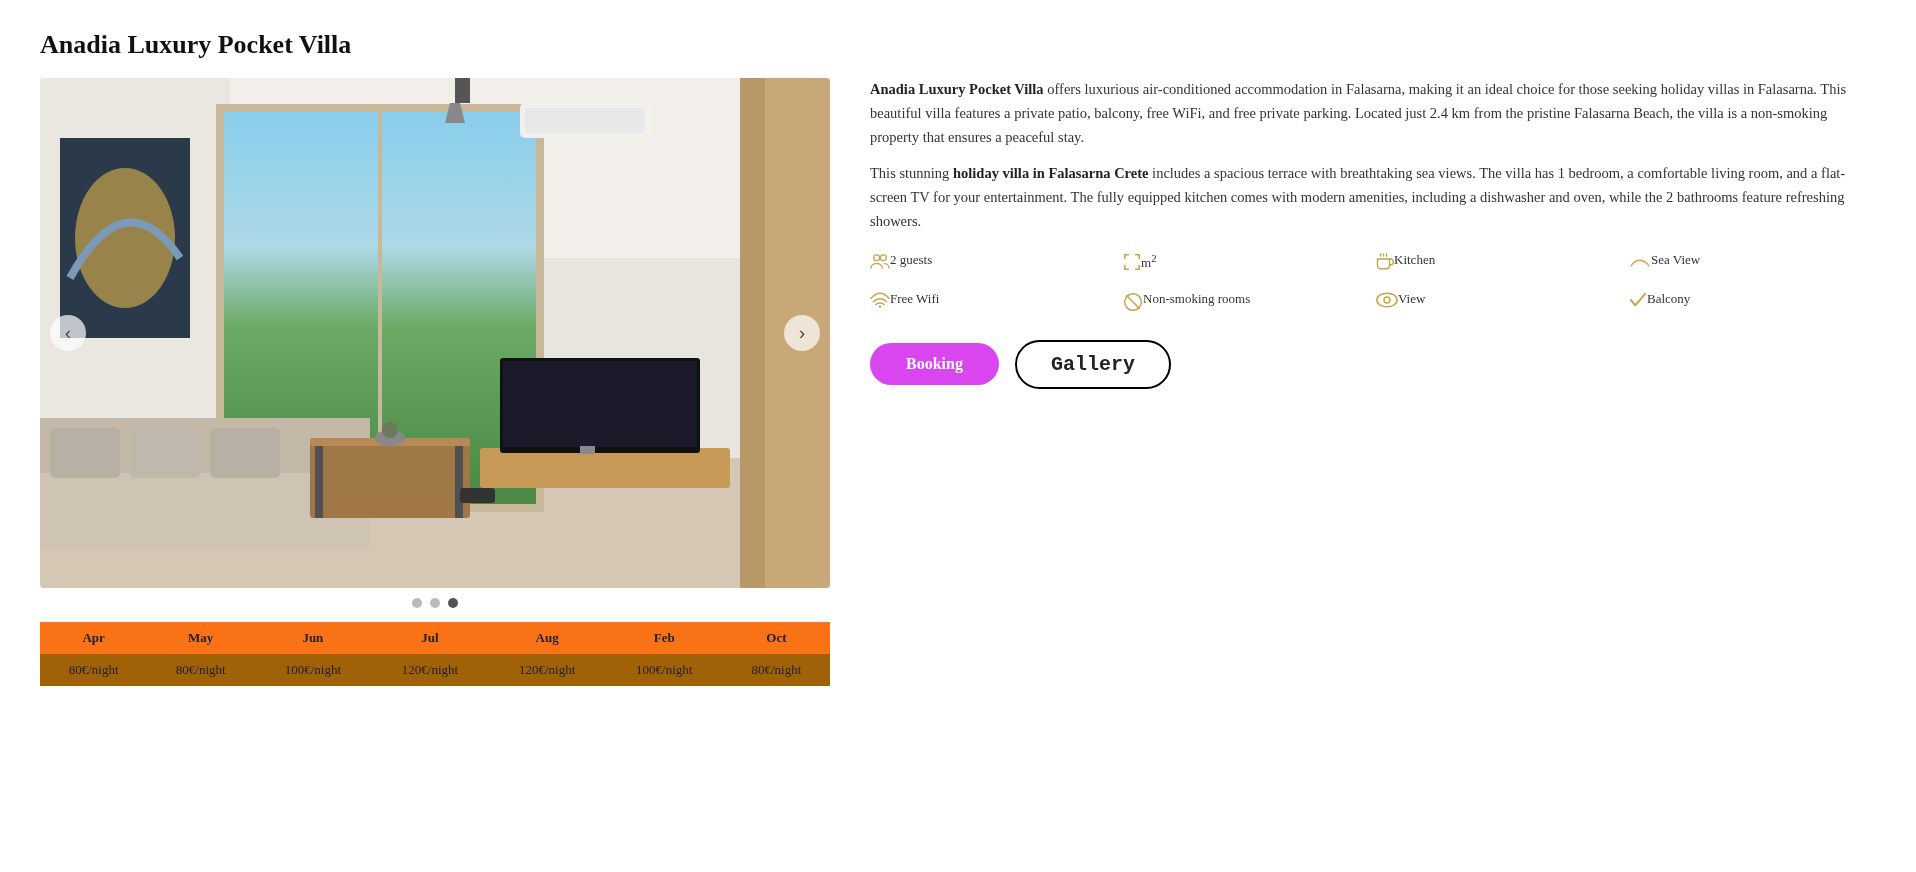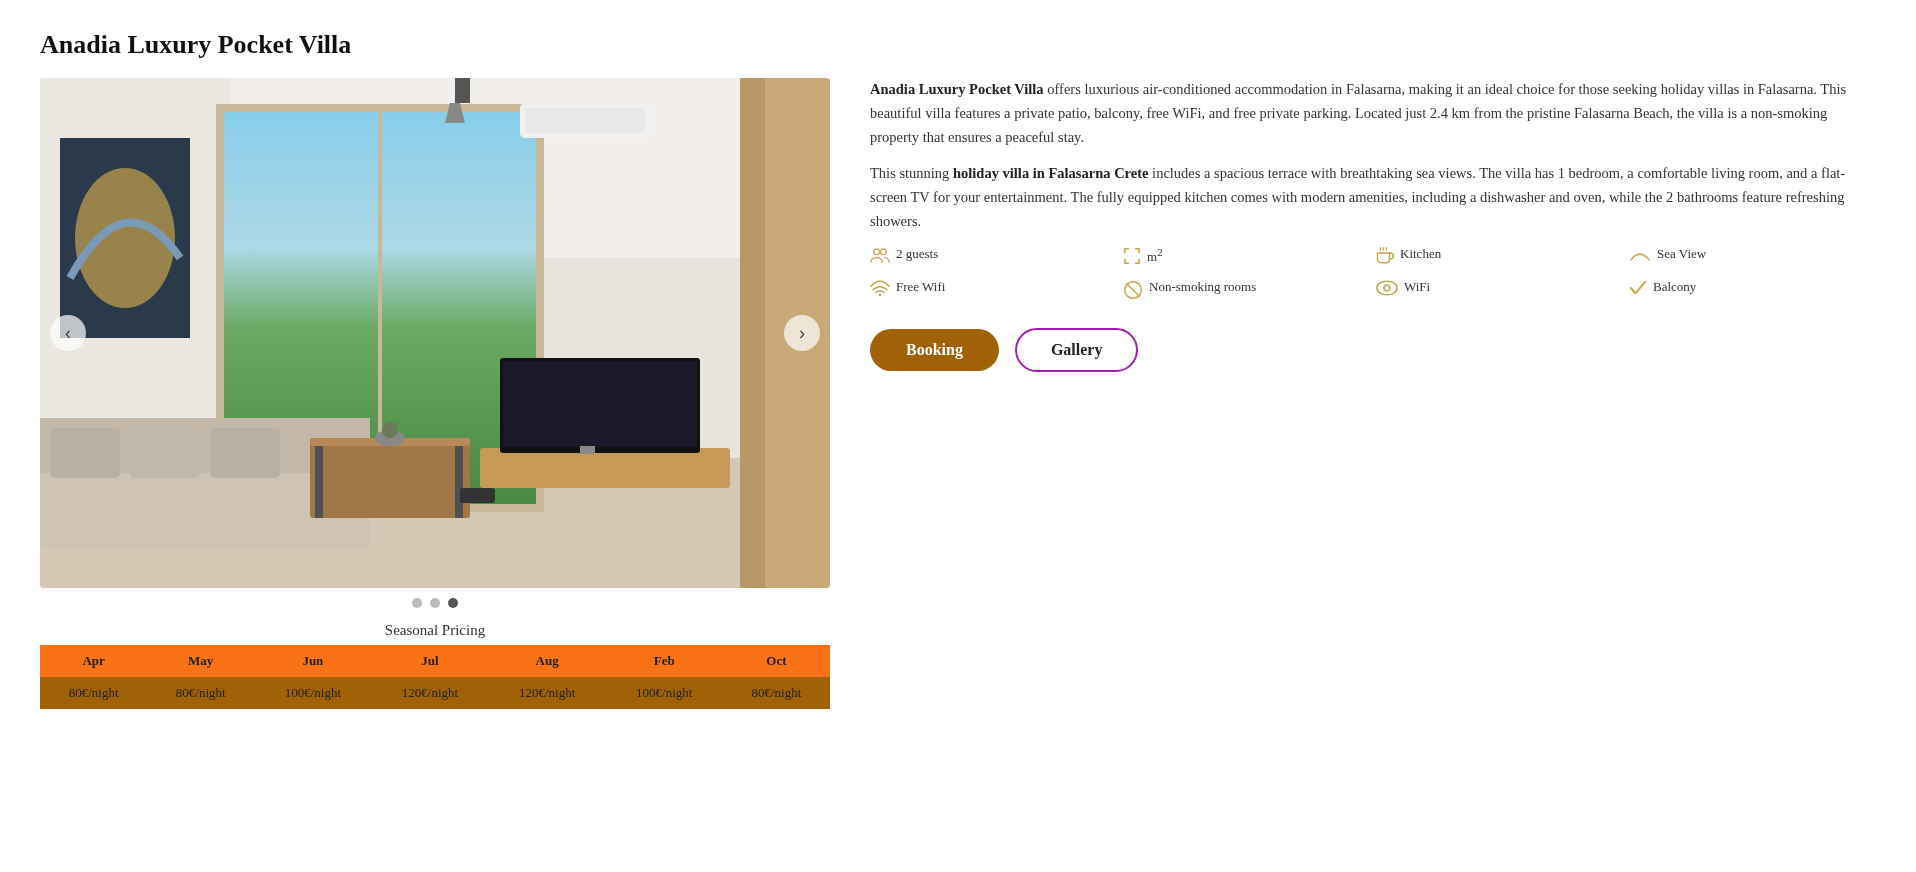--- a/index.html
+++ b/index.html
@@ -121,59 +121,59 @@
     
     .amenities-grid {
       display: grid;
       grid-template-columns: repeat(4, 1fr);
       gap: 10px 6px;
       margin-bottom: 24px;
     }
     .amenity-item {
       display: flex;
       align-items: flex-start;
-      gap: 6px;
       font-size: 13px;
       color: #333;
+      margin-top: 6px;
     }
     .amenity-icon {
       color: #c8a44a;
       font-size: 16px;
       margin-top: 1px;
       flex-shrink: 0;
     }
     .amenity-icon.check { color: #c8a44a; }
     
     .buttons-row {
       display: flex;
       gap: 16px;
       align-items: center;
       margin-top: 8px;
     }
     .btn-booking {
-      background: #a16207;
+      background: #d946ef;
       color: #fff;
       border: none;
       border-radius: 30px;
       padding: 12px 36px;
       font-size: 16px;
       font-weight: 700;
       cursor: pointer;
       font-family: Georgia, serif;
     }
     .btn-gallery {
       background: #fff;
       color: #222;
-      border: 2px solid #a21caf;
+      border: 2px solid #000000;
       border-radius: 30px;
       padding: 11px 34px;
-      font-size: 16px;
+      font-size: 20px;
       font-weight: 700;
       cursor: pointer;
-      font-family: Liberation Serif, serif;
+      font-family: Liberation Mono, monospace;
     }
   </style>
 </head>
 <body>
 
 <h1 class="page-title">Anadia Luxury Pocket Villa</h1>
 
 <div class="main-layout">
 
   <div class="left-col">
@@ -248,21 +248,20 @@
       <button class="slider-next">›</button>
     </div>
 
     <div class="slider-dots">
       <button class="slider-dot"></button>
       <button class="slider-dot"></button>
       <button class="slider-dot active"></button>
     </div>
 
     <div class="pricing-section">
-      <div class="pricing-title">Seasonal Pricing</div>
       <table class="pricing-table">
         <thead>
           <tr>
             <th>Apr</th>
             <th>May</th>
             <th>Jun</th>
             <th>Jul</th>
             <th>Aug</th>
             <th>Feb</th>
             <th>Oct</th>
@@ -362,21 +361,21 @@
         <span>Non-smoking rooms</span>
       </div>
 
       <div class="amenity-item">
         <span class="amenity-icon">
           <svg width="22" height="16" viewBox="0 0 26 18" fill="none" xmlns="http://www.w3.org/2000/svg">
             <ellipse cx="13" cy="9" rx="12" ry="8" stroke="#c8a44a" stroke-width="1.8"></ellipse>
             <circle cx="13" cy="9" r="3.5" stroke="#c8a44a" stroke-width="1.8"></circle>
           </svg>
         </span>
-        <span>WiFi</span>
+        <span>View</span>
       </div>
 
       <div class="amenity-item">
         <span class="amenity-icon check">
           <svg width="18" height="16" viewBox="0 0 20 18" fill="none" xmlns="http://www.w3.org/2000/svg">
             <path d="M2 9l5 6L18 2" stroke="#c8a44a" stroke-width="2.2" stroke-linecap="round" stroke-linejoin="round"></path>
           </svg>
         </span>
         <span>Balcony</span>
       </div>

